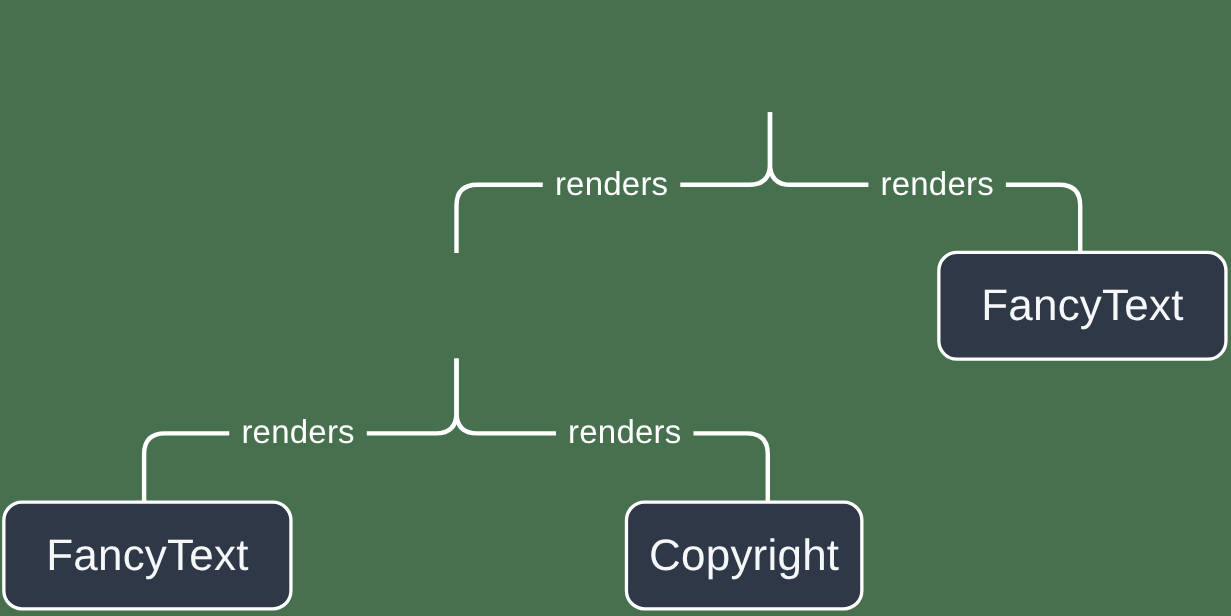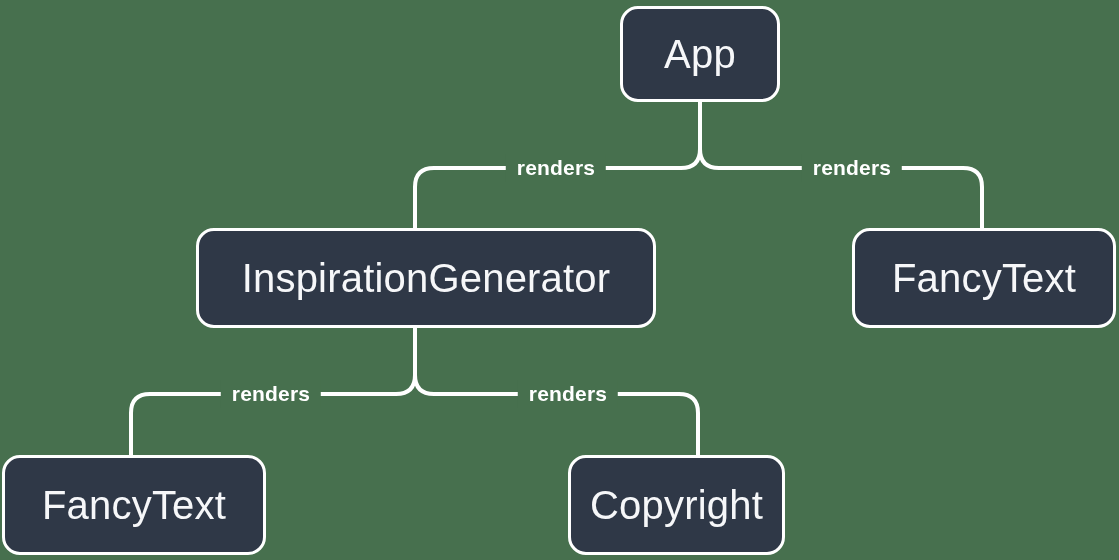--- a/index.html
+++ b/index.html
@@ -47,22 +47,22 @@
   .node-insp       { left: 196px; top: 228px; width: 460px; height: 100px; }
   .node-fancy-r    { left: 852px; top: 228px; width: 264px; height: 100px; }
   .node-fancy-l    { left: 2px;   top: 455px; width: 264px; height: 100px; }
   .node-copyright  { left: 568px; top: 455px; width: 217px; height: 100px; }
 
   .edge-label {
     position: absolute;
     transform: translate(-50%, -50%);
     background: var(--background, #47704E);
     color: var(--edge-label-text, #FFFFFF);
-    font-size: 21px;
-    font-weight: 700;
+    font-size: 30px;
+    font-weight: 400;
     letter-spacing: 0.2px;
     padding: 2px 11px;
     white-space: nowrap;
   }
   .label-1 { left: 556px; top: 168px; }
   .label-2 { left: 852px; top: 168px; }
   .label-3 { left: 271px; top: 394px; }
   .label-4 { left: 568px; top: 394px; }
 </style>
 </head>
@@ -70,27 +70,21 @@
 
 <div class="canvas">
 
   <svg class="edges" viewBox="0 0 1119 560" aria-hidden="true">
     <path class="edge-path" d="M700,102 L700,149 Q700,168 681,168 L434,168 Q415,168 415,187 L415,230"></path>
     <path class="edge-path" d="M700,102 L700,149 Q700,168 719,168 L963,168 Q982,168 982,187 L982,230"></path>
     <path class="edge-path" d="M415,326 L415,375 Q415,394 396,394 L150,394 Q131,394 131,413 L131,457"></path>
     <path class="edge-path" d="M415,326 L415,375 Q415,394 434,394 L679,394 Q698,394 698,413 L698,457"></path>
   </svg>
 
-  <div class="node node-app">
-    <span>App</span>
-  </div>
 
-  <div class="node node-insp">
-    <span>InspirationGenerator</span>
-  </div>
 
   <div class="node node-fancy-r">
     <span>FancyText</span>
   </div>
 
   <div class="node node-fancy-l">
     <span>FancyText</span>
   </div>
 
   <div class="node node-copyright">

